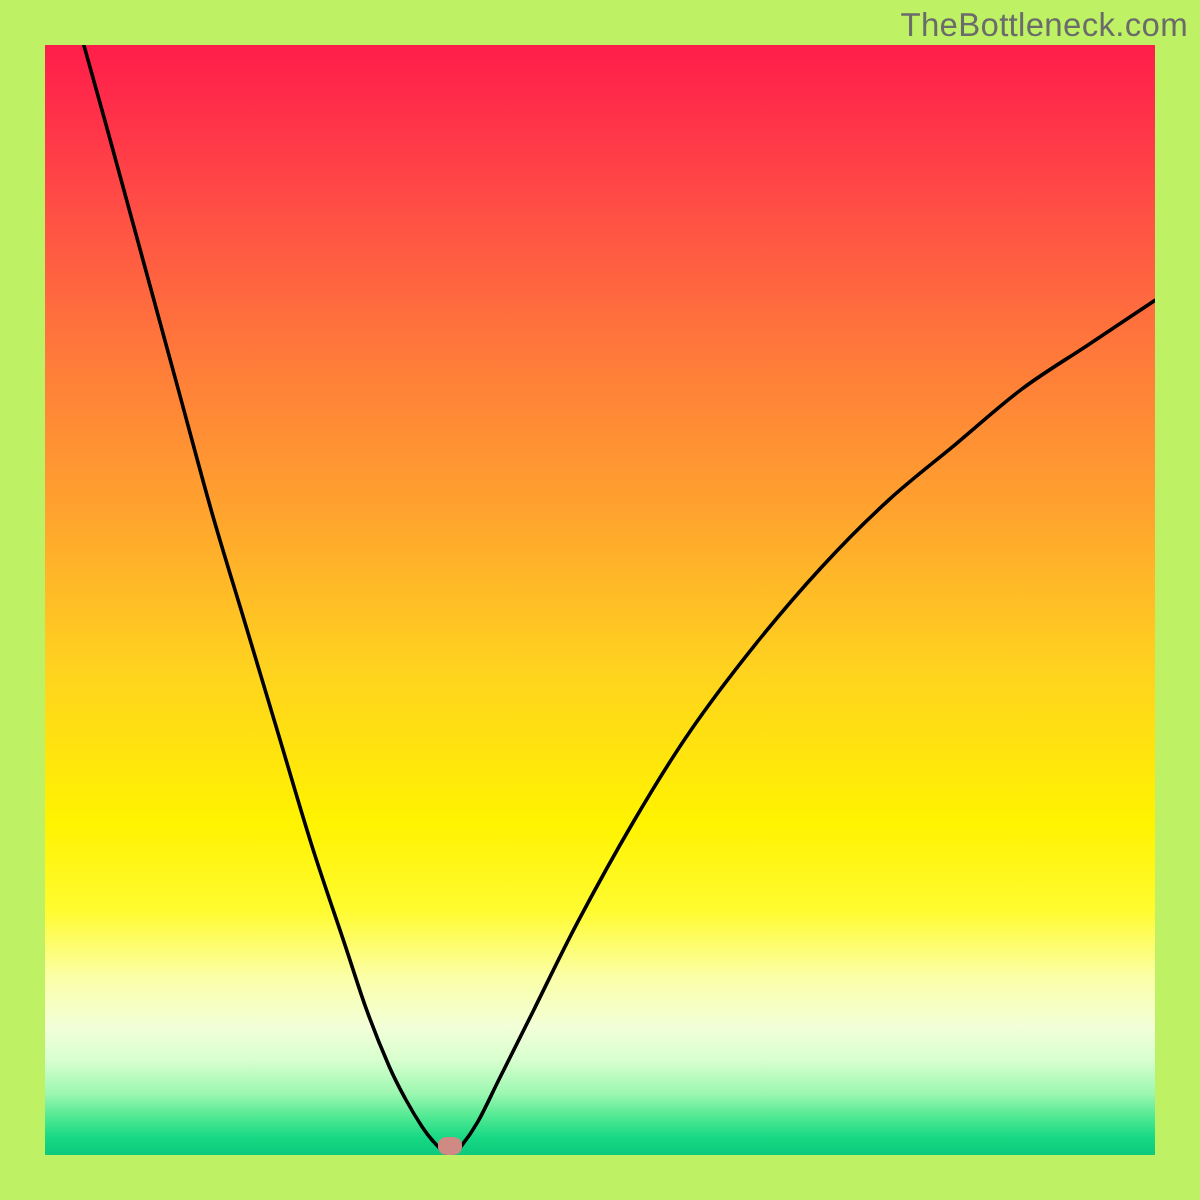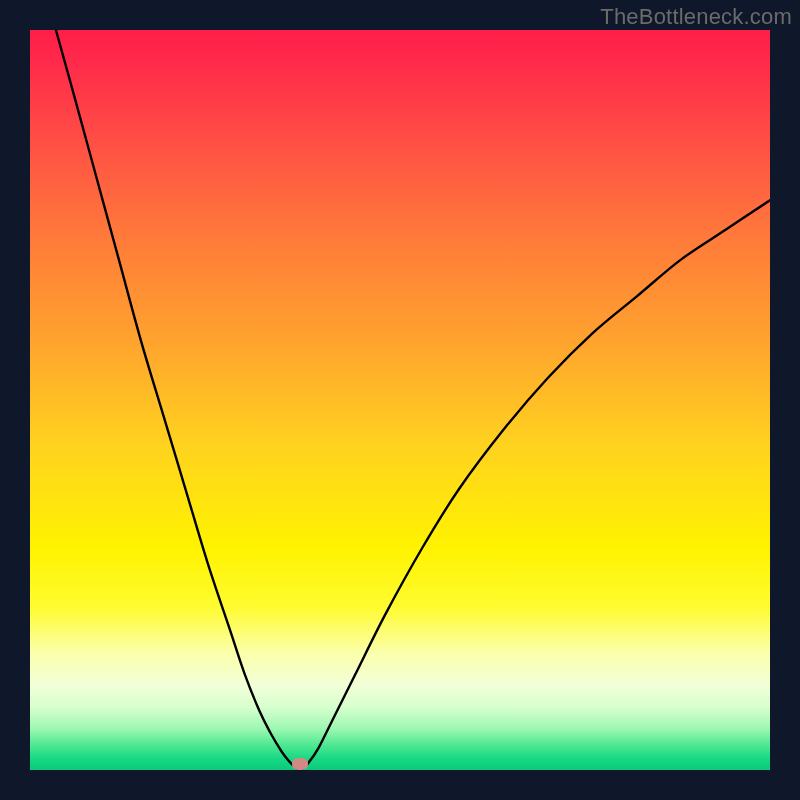--- a/index.html
+++ b/index.html
@@ -10,21 +10,21 @@
     overflow: hidden;
     background: #000;
     font-family: Arial, Helvetica, sans-serif;
   }
   .frame {
     position: absolute;
     left: 0;
     top: 0;
     width: 800px;
     height: 800px;
-    background: #0f172a;
+    background: #bef264;
   }
   .plot-area {
     position: absolute;
     left: 30px;
     top: 30px;
     width: 740px;
     height: 740px;
     overflow: hidden;
   }
   .gradient-bg {

